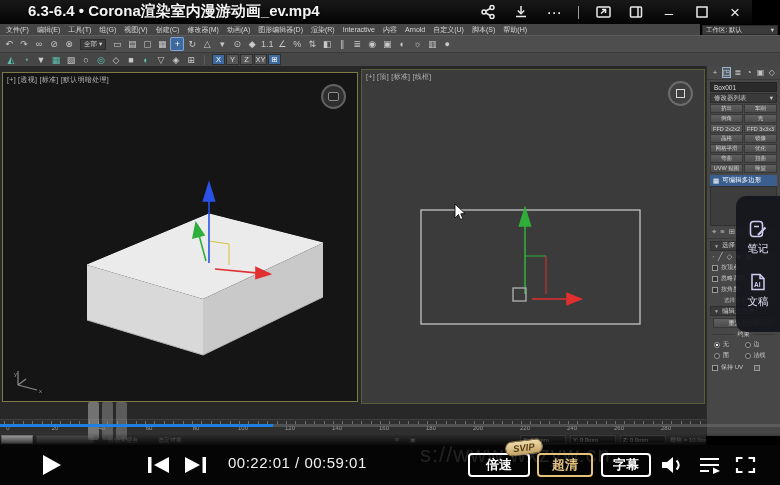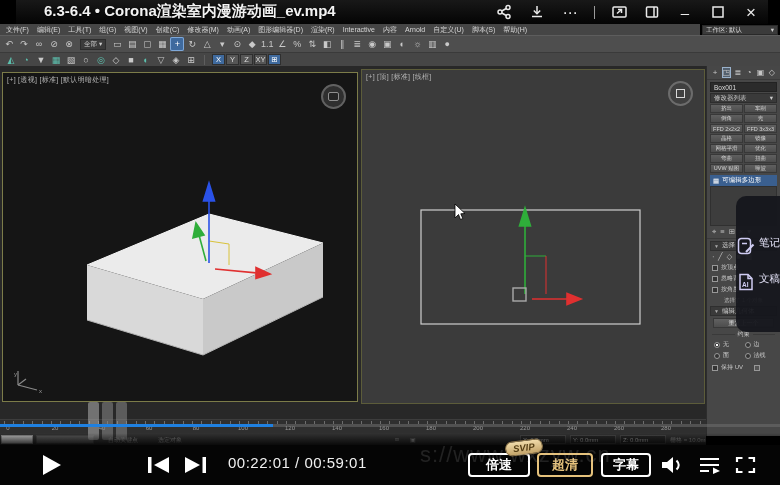--- a/index.html
+++ b/index.html
@@ -6,21 +6,21 @@
     --gold:#e6c27c; --progress-blue:#1f80e0;
     --axis-x:#e03030; --axis-y:#2fae3a; --axis-z:#2a52e8;
     --stack-highlight:#3a5f8f; --toolbar-highlight:#3f6a9e;
   }
   *{margin:0;padding:0;box-sizing:border-box}
   body{background:#000}
   #screen{position:relative;width:780px;height:485px;background:#000;overflow:hidden;
     font-family:"Liberation Sans","DejaVu Sans",sans-serif;-webkit-font-smoothing:antialiased}
 
   
-  .titlebar{position:absolute;left:16px;top:0;width:752px;height:24px;background:linear-gradient(#181818,#040404);z-index:60}
+  .titlebar{position:absolute;left:0;top:0;width:752px;height:24px;background:linear-gradient(#181818,#040404);z-index:60}
   .vtitle{position:absolute;left:28px;top:2px;font-size:15px;font-weight:700;color:#f3f3f3;text-shadow:0 1px 2px #000;white-space:nowrap}
   .wicons{position:absolute;right:8px;top:0;height:24px;display:flex;align-items:center;gap:15px}
   .wicon{width:18px;height:18px;display:flex;align-items:center;justify-content:center;color:#eaeaea;font-size:15px;line-height:1}
   .wicon svg{stroke:#eaeaea;fill:none;stroke-width:1.5}
   .wsep{width:1px;height:13px;background:#9b9b9b}
 
   
   .menubar{position:absolute;left:0;top:24px;width:700px;height:11px;background:#454545;display:flex;align-items:center;padding-left:2px;overflow:hidden;z-index:2}
   .mitem{font-size:7px;color:#d6d6d6;padding:0 4px;white-space:nowrap}
   .workspace{position:absolute;right:2px;top:25px;width:76px;height:10px;background:#3b3b3b;border:1px solid #292929;color:#cfcfcf;font-size:6.5px;display:flex;align-items:center;justify-content:space-between;padding:0 3px;z-index:3}
@@ -71,21 +71,21 @@
   .pbtn-wide{margin:2px 6px;height:10px;background:linear-gradient(#616161,#4d4d4d);border:1px solid #383838;color:#ddd;font-size:6px;display:flex;align-items:center;justify-content:center;white-space:nowrap}
   .pgroup-label{display:flex;align-items:center;gap:3px;margin:2px 5px 0;color:#c8c8c8;font-size:6px}
   .pgroup-label:before,.pgroup-label:after{content:"";flex:1;height:1px;background:#3a3a3a}
   .pradios{display:grid;grid-template-columns:1fr 1fr;gap:2px;margin:1px 7px}
   .radio{font-size:6px;color:#ccc;display:flex;align-items:center;gap:3px;white-space:nowrap}
   .rdot{width:6px;height:6px;border-radius:50%;border:1px solid #989898;background:#333;flex:none}
   .radio.active .rdot{background:radial-gradient(circle,#fff 0 32%,#333 40%)}
 
   
   .overlay{position:absolute;right:0;top:196px;width:44px;height:136px;background:rgba(21,22,29,.94);border-radius:10px 0 0 10px;z-index:70;display:flex;flex-direction:column;align-items:center;justify-content:center;gap:16px}
-  .ov-item{display:flex;flex-direction:row;gap:3px;color:#e4e3f8;font-size:10.5px}
+  .ov-item{display:flex;flex-direction:column;gap:3px;color:#e4e3f8;font-size:10.5px}
   .ov-item svg{stroke:#cfccf2;fill:none;stroke-width:1.5}
 
   
   .ruler{position:absolute;left:0;top:419px;width:706px;height:14px;background:#2f2f2f;border-top:1px solid #3d3d3d;z-index:5;overflow:hidden}
   .rtick{position:absolute;top:1px;width:1px;height:3px;background:#6d6d6d}
   .rlab{position:absolute;top:5px;font-size:6px;color:#9a9a9a;transform:translateX(-50%)}
   .statusbar{position:absolute;left:0;top:433px;width:706px;height:14px;background:#323232;z-index:4;overflow:hidden}
   .sb-lite{position:absolute;left:1px;top:2px;width:32px;height:9px;background:#b9b9b9;border:1px solid #888}
   .sb-gray{position:absolute;left:36px;top:2px;width:58px;height:9px;background:#575757;border:1px solid #444}
   .sb-txt{position:absolute;top:3px;font-size:6px;color:rgba(215,215,215,.5);white-space:nowrap}

